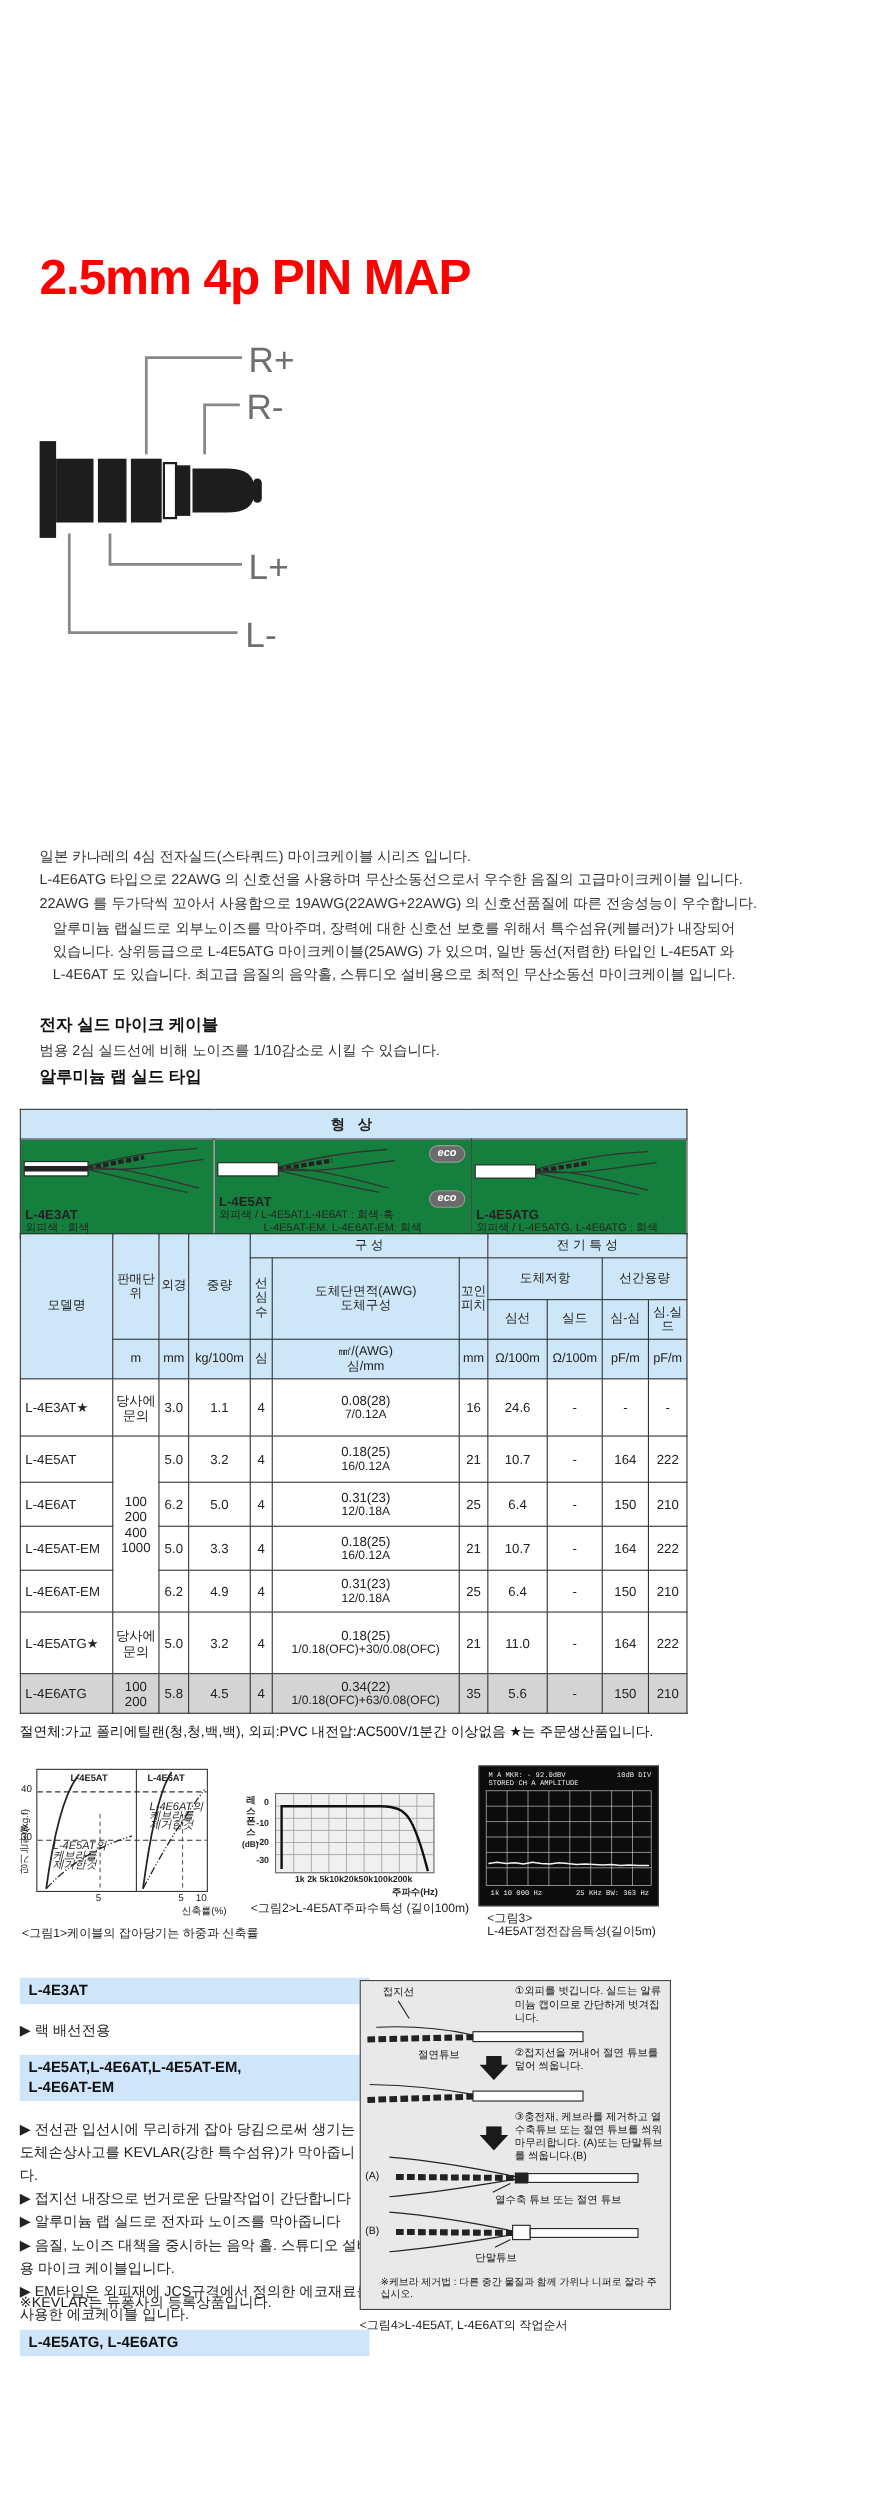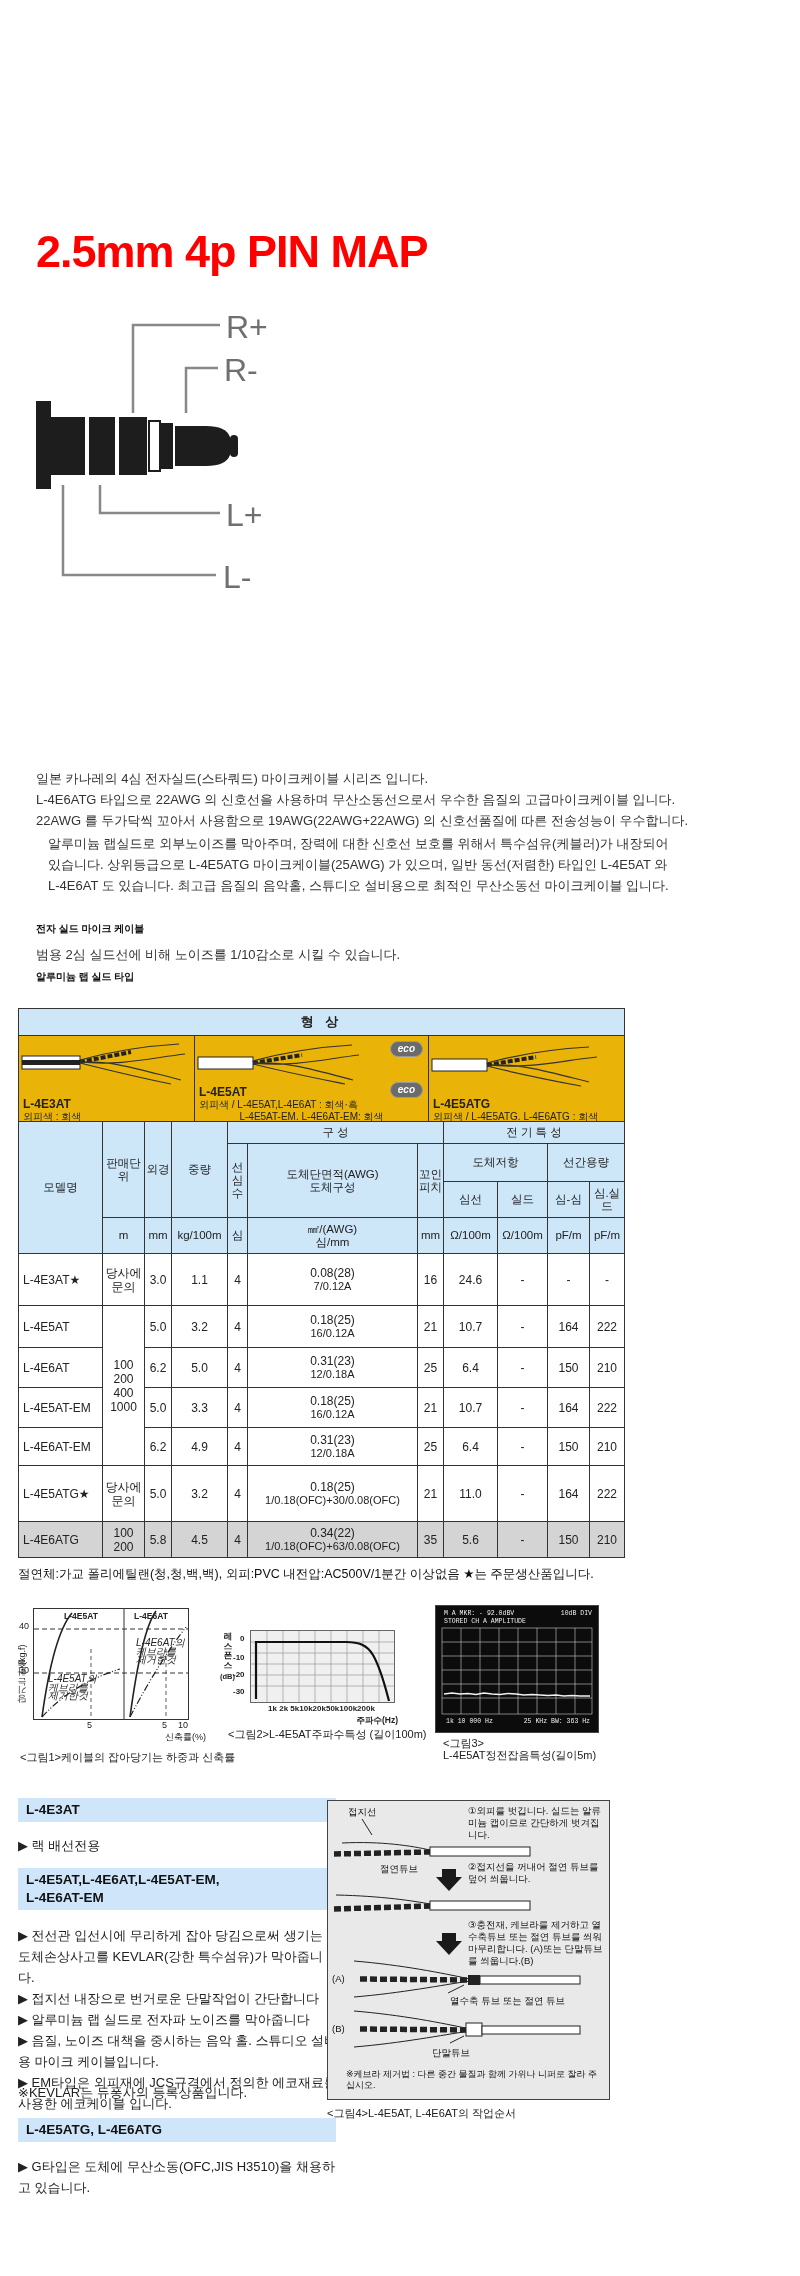--- a/index.html
+++ b/index.html
@@ -3,25 +3,25 @@
 <meta charset="utf-8">
 <style>
   html,body{margin:0;padding:0;background:#fff;}
   body{font-family:"Liberation Sans","DejaVu Sans",sans-serif;color:#222;}
   #page{position:relative;width:800px;height:2276px;background:#fff;overflow:hidden;}
   .abs{position:absolute;}
   
   .main-title{font-size:45px;font-weight:bold;color:#ff0000;letter-spacing:-1px;white-space:nowrap;}
   
   .para{font-size:13px;line-height:21px;color:#333;white-space:nowrap;}
-  .h-bold{font-size:10px;font-weight:bold;color:#111;white-space:nowrap;}
+  .h-bold{font-size:15px;font-weight:bold;color:#111;white-space:nowrap;}
   
   .shape-table{position:absolute;left:18px;top:1008px;width:606px;border:1px solid #333;border-collapse:collapse;table-layout:fixed;}
   .shape-table th{background:#cde6f8;border:1px solid #333;font-size:13px;font-weight:bold;height:24px;letter-spacing:4px;}
-  .shape-table td{border:1px solid #333;vertical-align:bottom;height:85px;padding:2px 4px;position:relative;background:#eab308;}
+  .shape-table td{border:1px solid #333;vertical-align:bottom;height:85px;padding:2px 4px;position:relative;background:#15803d;}
   .cab-name{font-size:12px;font-weight:bold;line-height:13px;}
   .cab-desc{font-size:10px;line-height:12px;color:#222;}
   .eco-badge{position:absolute;right:5px;background:#6b6b6b;color:#fff;border:1.5px solid #999;border-radius:9px;font-size:10px;font-weight:bold;font-style:italic;padding:0 7px;line-height:14px;}
   
   .spec{position:absolute;left:18px;top:1121px;width:606px;border-collapse:collapse;table-layout:fixed;}
   .spec th{background:#cde6f8;border:1px solid #333;font-size:11.5px;font-weight:normal;padding:0 1px;line-height:13px;}
   .spec td{border:1px solid #333;font-size:12px;text-align:center;padding:0 1px;line-height:14px;background:#fff;}
   .spec td.model{text-align:left;padding-left:4px;font-size:12px;}
   .spec tr.gray td{background:#d4d4d4;}
   .cond2{font-size:11px;line-height:13px;}
@@ -413,21 +413,20 @@
     <div class="bullet">▶ 접지선 내장으로 번거로운 단말작업이 간단합니다</div>
     <div class="bullet">▶ 알루미늄 랩 실드로 전자파 노이즈를 막아줍니다</div>
     <div class="bullet">▶ 음질, 노이즈 대책을 중시하는 음악 홀. 스튜디오 설비용 마이크 케이블입니다.</div>
     <div class="bullet">▶ EM타입은 외피재에 JCS규격에서 정의한 에코재료를 사용한 에코케이블 입니다.</div>
   </div>
   <div class="abs bullet" style="left:18px;top:2082px;">※KEVLAR는 듀퐁사의 등록상품입니다.</div>
 
   <div class="secbar" style="top:2118px;">
     <div>L-4E5ATG, L-4E6ATG</div>
   </div>
-  <div class="abs bullet" style="left:18px;top:2156px;width:320px;">▶ G타입은 도체에 무산소동(OFC,JIS H3510)을 채용하고 있습니다.</div>
 
   <div class="fig4-box">
     <div class="f4" style="left:20px;top:5px;">접지선</div>
     <svg class="f4s" style="left:30px;top:16px;" width="20" height="20" viewBox="0 0 20 20">
         <line x1="4" y1="2" x2="14" y2="18" stroke="#222" stroke-width="1"></line>
       </svg>
     <div class="f4" style="left:140px;top:4px;width:136px;">①외피를 벗깁니다. 실드는 알류미늄 캡이므로 간단하게 벗겨집니다.</div>
     <svg class="f4s" style="left:4px;top:38px;" width="202" height="24" viewBox="0 0 202 24">
       <path d="M10,4 C50,2 80,7 98,11" fill="none" stroke="#222" stroke-width="1"></path>
       <line x1="2" y1="15" x2="98" y2="13" stroke="#222" stroke-width="5.5" stroke-dasharray="7 3"></line>

